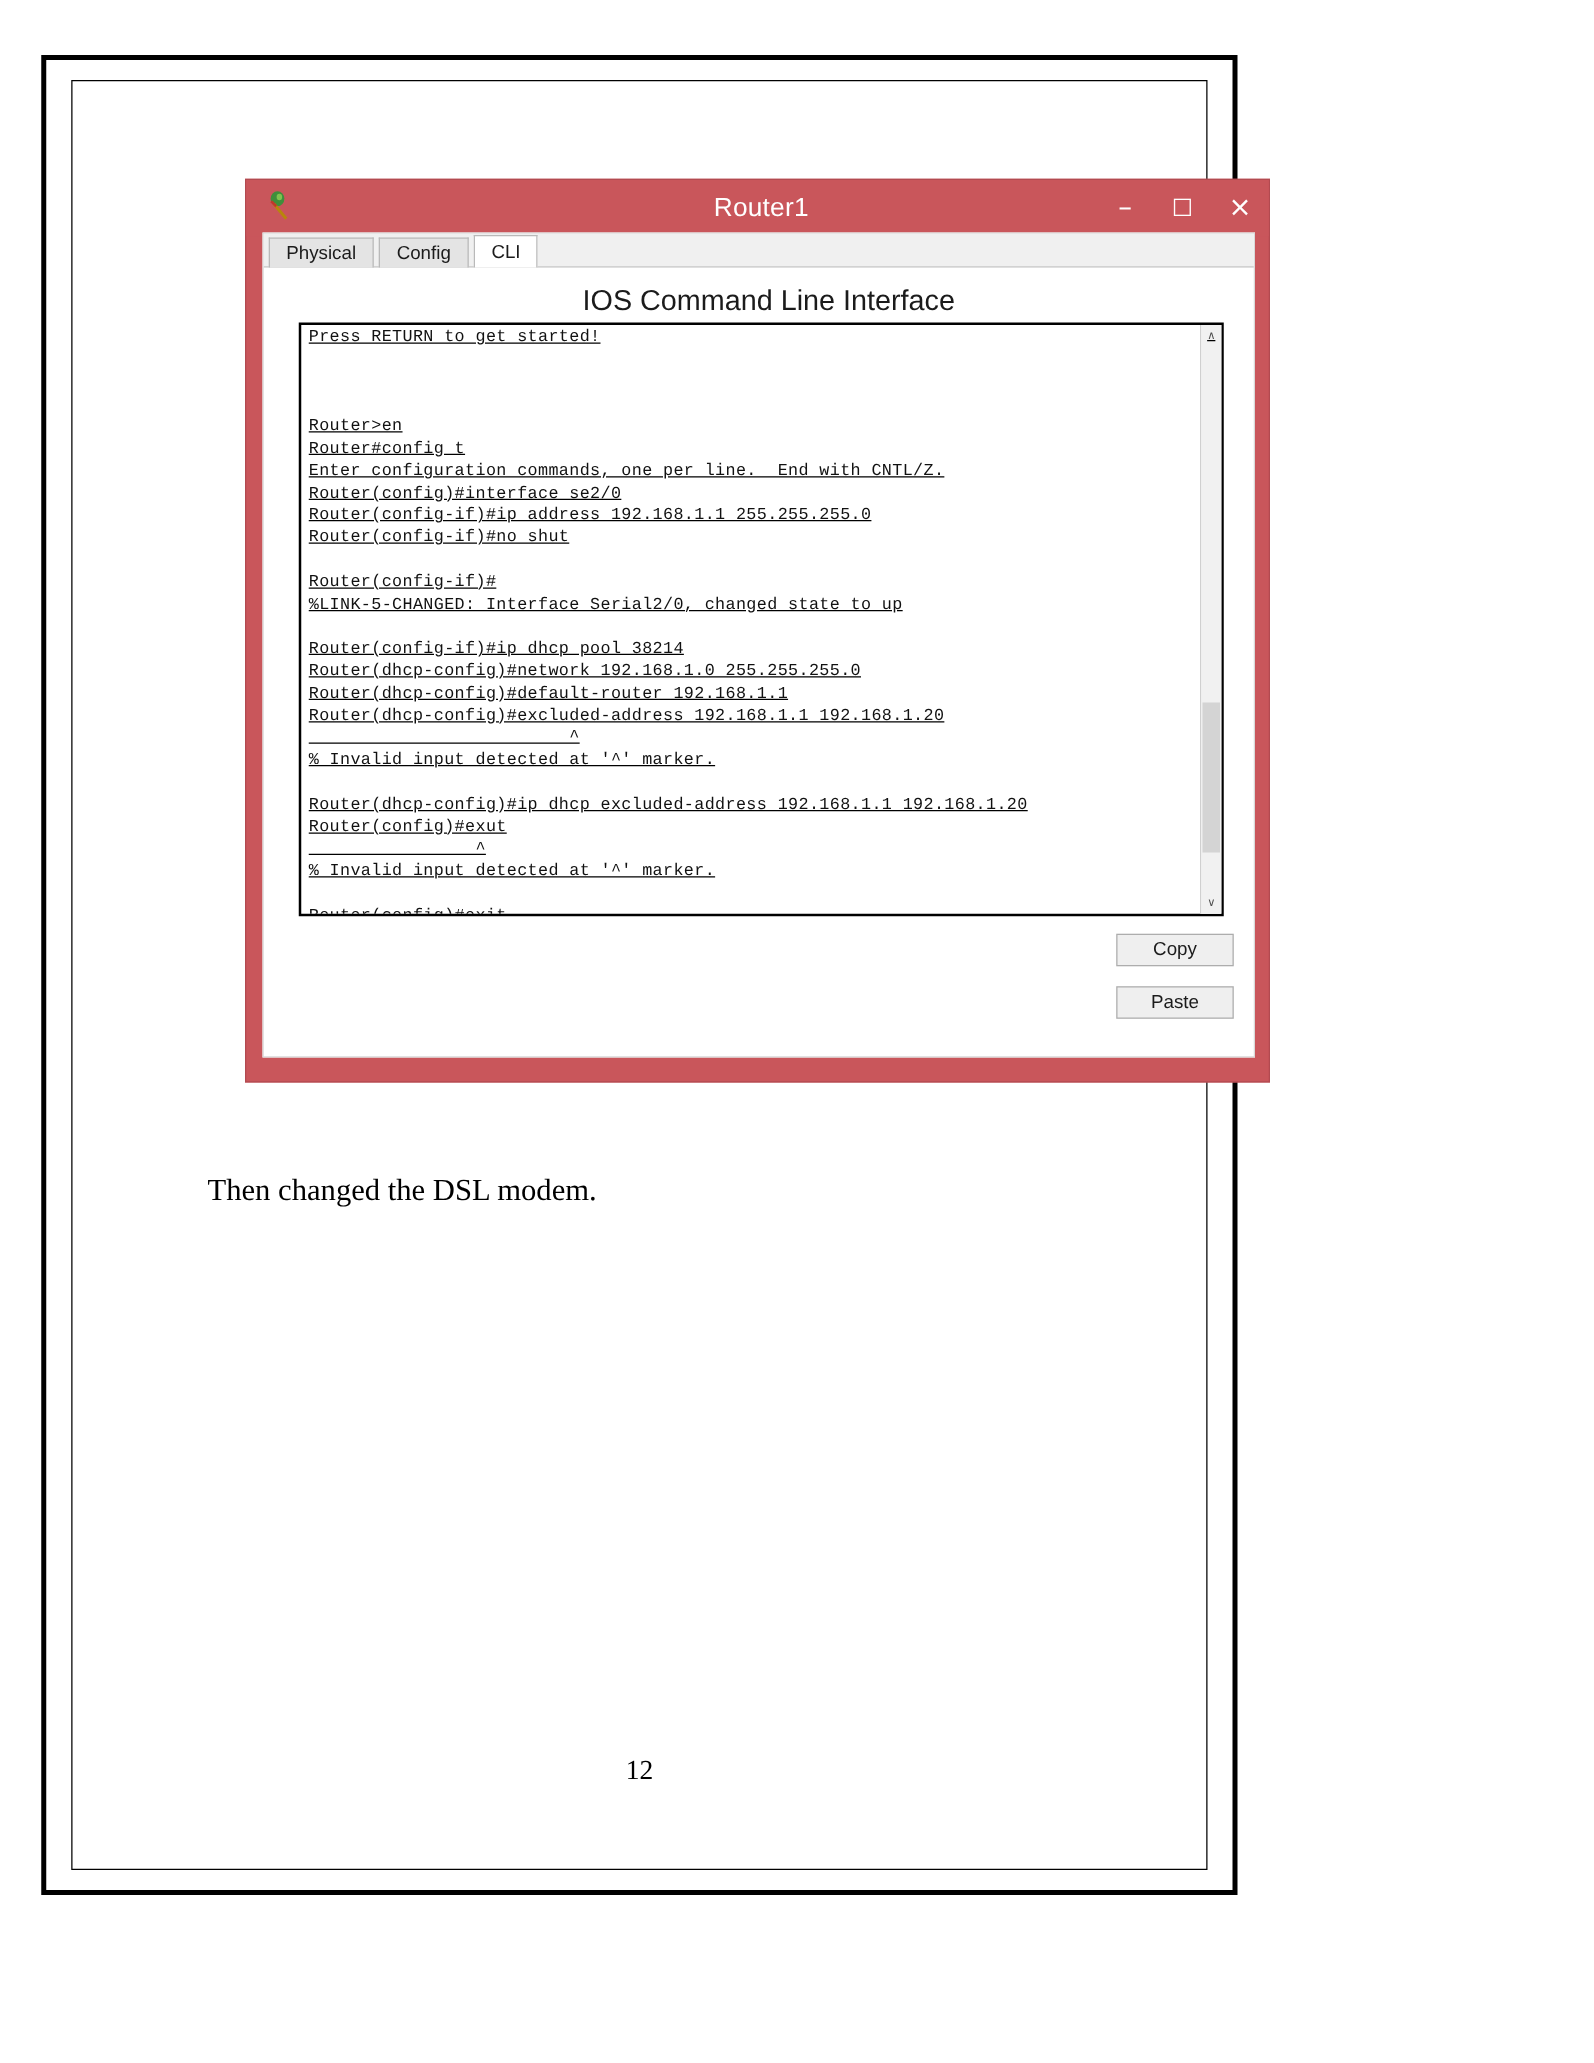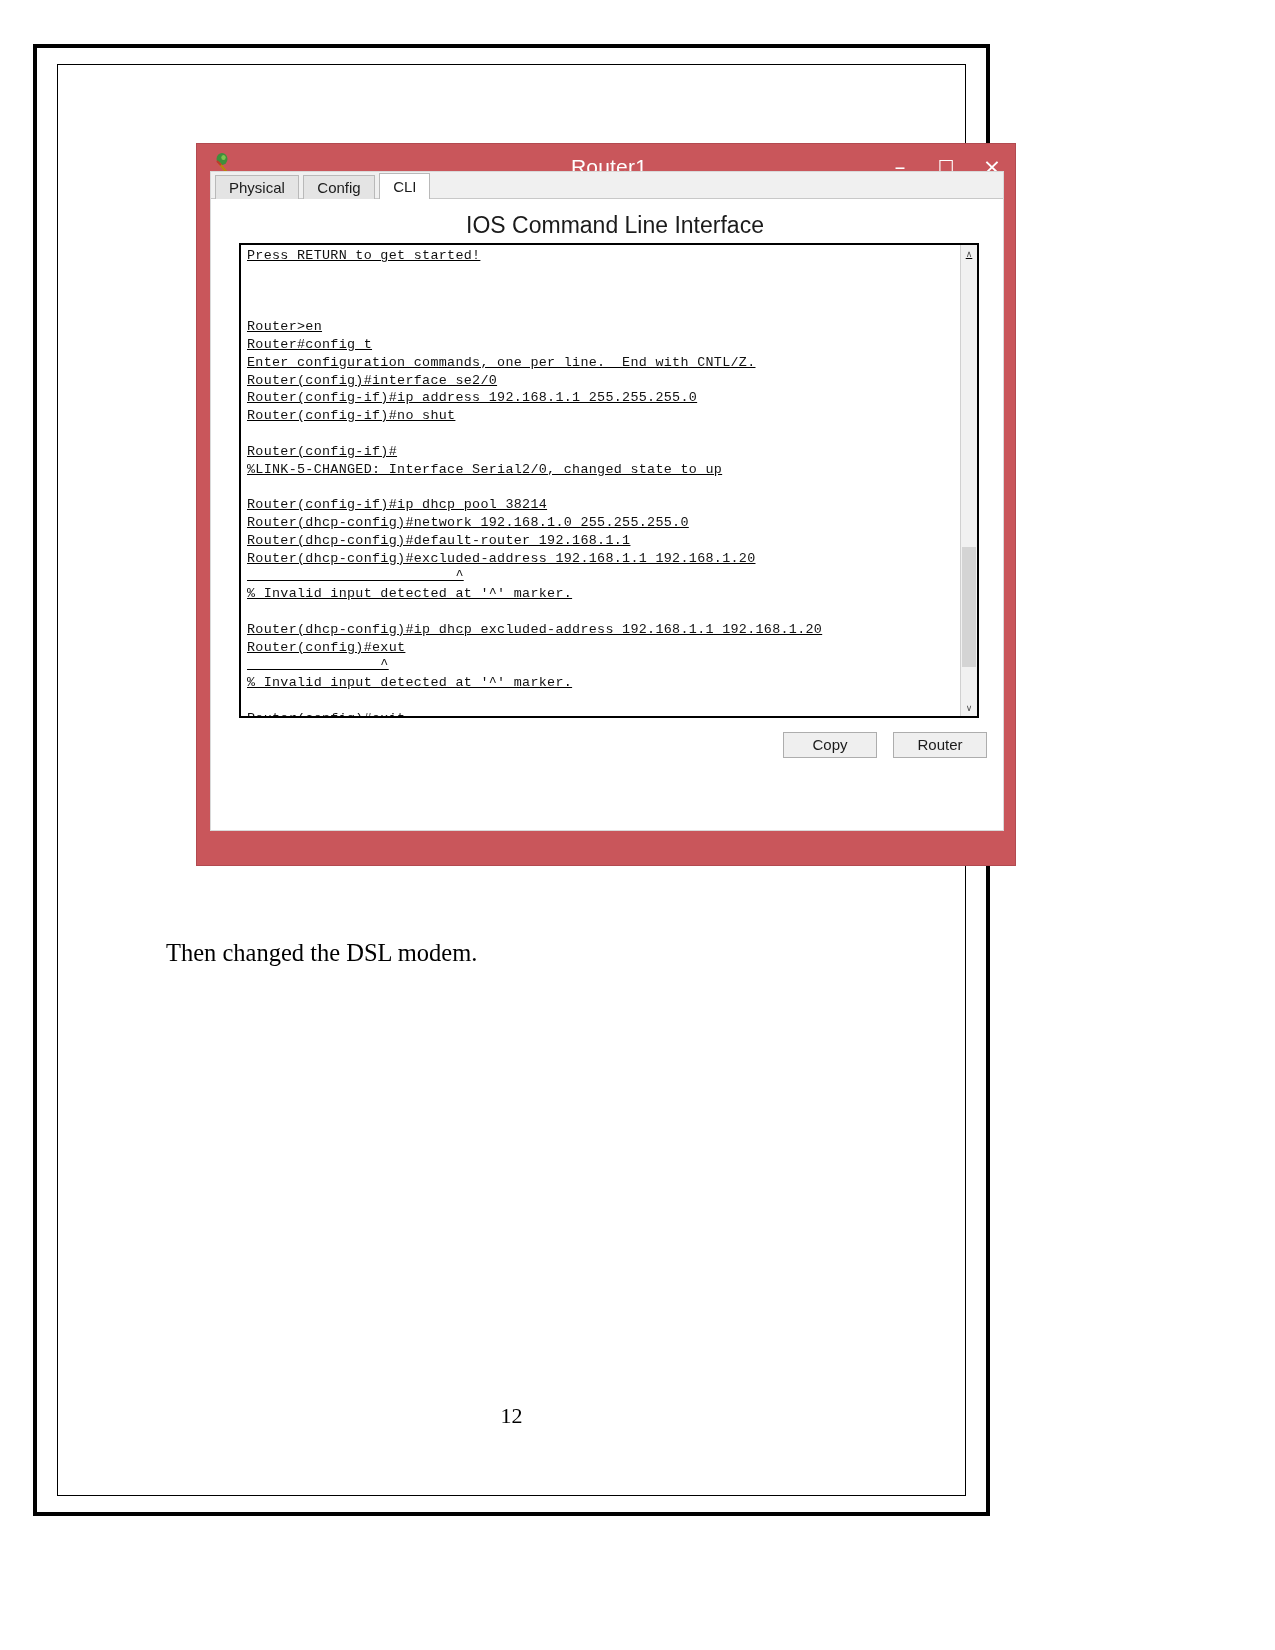--- a/index.html
+++ b/index.html
@@ -92,21 +92,21 @@
     color: #ffffff;
     font-size: 19px;
     font-family: "DejaVu Sans", sans-serif;
   }
   .pt-winbtn.min { font-size: 22px; line-height: 8px; }
   .pt-winbtn.close { font-size: 22px; }
 
   .pt-body {
     position: absolute;
     left: 13px;
-    top: 27px;
+    top: 42px;
     width: 794px;
     height: 660px;
     background: #ffffff;
     border: 1px solid #d9d9d9;
     box-sizing: border-box;
   }
 
   
   .pt-tabstrip {
     position: relative;
@@ -213,20 +213,21 @@
     left: 0;
   }
 
   
   .pt-btnrow {
     position: absolute;
     right: 16px;
     top: 560px;
     display: flex;
     gap: 16px;
+    flex-direction: column;
   }
   .pt-btn {
     width: 94px;
     height: 26px;
     line-height: 24px;
     text-align: center;
     font-size: 15px;
     color: #1b1b1b;
     background: #efefef;
     border: 1px solid #adadad;
@@ -328,21 +329,21 @@
               <div class="sb-arrow top">∧</div>
               <div class="sb-track">
                 <div class="sb-thumb"></div>
               </div>
               <div class="sb-arrow bottom">∨</div>
             </div>
           </div>
 
           <div class="pt-btnrow">
             <div class="pt-btn">Copy</div>
-            <div class="pt-btn">Router</div>
+            <div class="pt-btn">Paste</div>
           </div>
 
         </div>
       </div>
 
       <div class="doc-para p2">Then changed the DSL modem.</div>
 
       <div class="page-number">12</div>
 
     </div>

